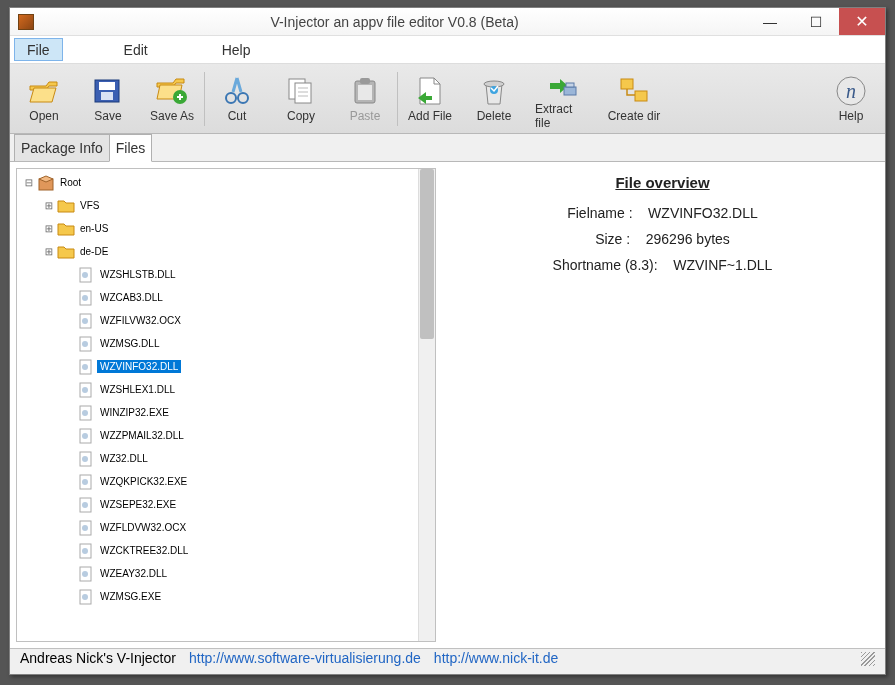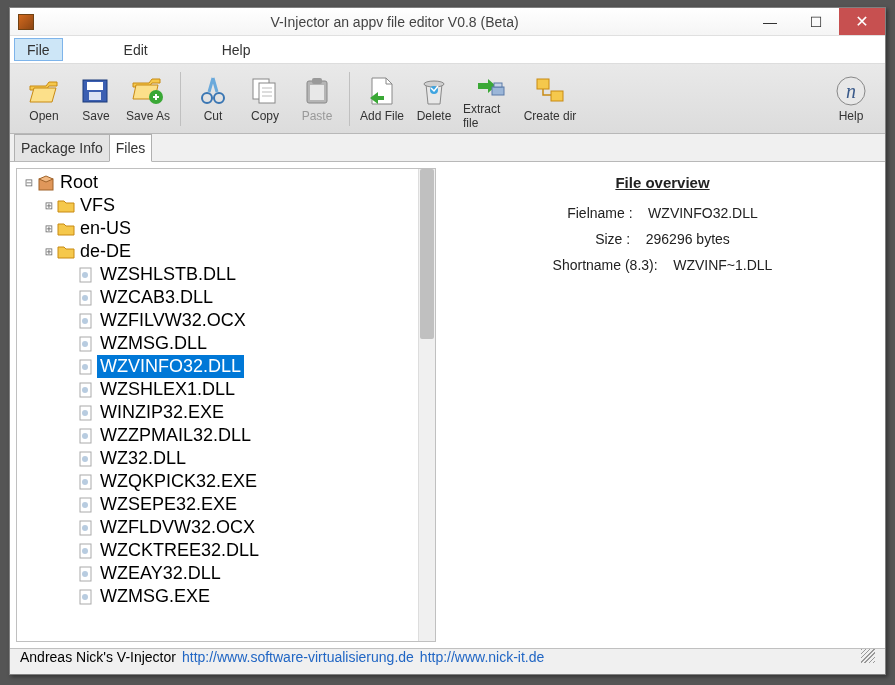--- a/index.html
+++ b/index.html
@@ -81,21 +81,21 @@
 .toolbar {
   height: 70px;
   background: linear-gradient(#e9e9e9, #dcdcdc);
   border-bottom: 1px solid #b8b8b8;
   display: flex;
   align-items: center;
   padding: 0 8px;
 }
 .toolbar-group {
   display: flex;
-  gap: 0;
+  gap: 12px;
   align-items: center;
 }
 .toolbar-sep {
   width: 1px;
   height: 54px;
   background: #c0c0c0;
   margin: 0 6px;
 }
 .toolbar-btn {
   width: 52px;
@@ -182,21 +182,21 @@
 .tree-row .expander {
   width: 12px;
   font-size: 10px;
   color: #666;
   text-align: center;
   cursor: pointer;
 }
 .tree-row .node-icon { width: 18px; height: 18px; display: flex; align-items: center; justify-content: center; }
 .tree-row .label {
   padding: 1px 3px;
-  font-size: 18px;
+  font-size: 10px;
 }
 .tree-row.selected .label {
   background: #0078d7;
   color: #fff;
 }
 .indent-1 { padding-left: 26px !important; }
 .indent-2 { padding-left: 46px !important; }
 .detail-panel {
   flex: 1;
   padding: 6px 10px;
@@ -212,24 +212,24 @@
 .detail-row {
   margin: 10px 0;
   font-size: 14px;
   color: #222;
 }
 .statusbar {
   height: 26px;
   background: #f0f0f0;
   border-top: 1px solid #c0c0c0;
   display: flex;
-  align-items: flex-start;
-  padding: 0 10px;
+  align-items: flex-end;
+  padding: 8px 10px;
   font-size: 14px;
-  gap: 6px;
+  gap: 13px;
 }
 .statusbar .link { color: #2166c4; }
 .grip {
   margin-left: auto;
   width: 14px; height: 14px;
   background: repeating-linear-gradient(135deg, #999 0 1px, transparent 1px 3px);
 }
 </style>
 </head>
 <body>

